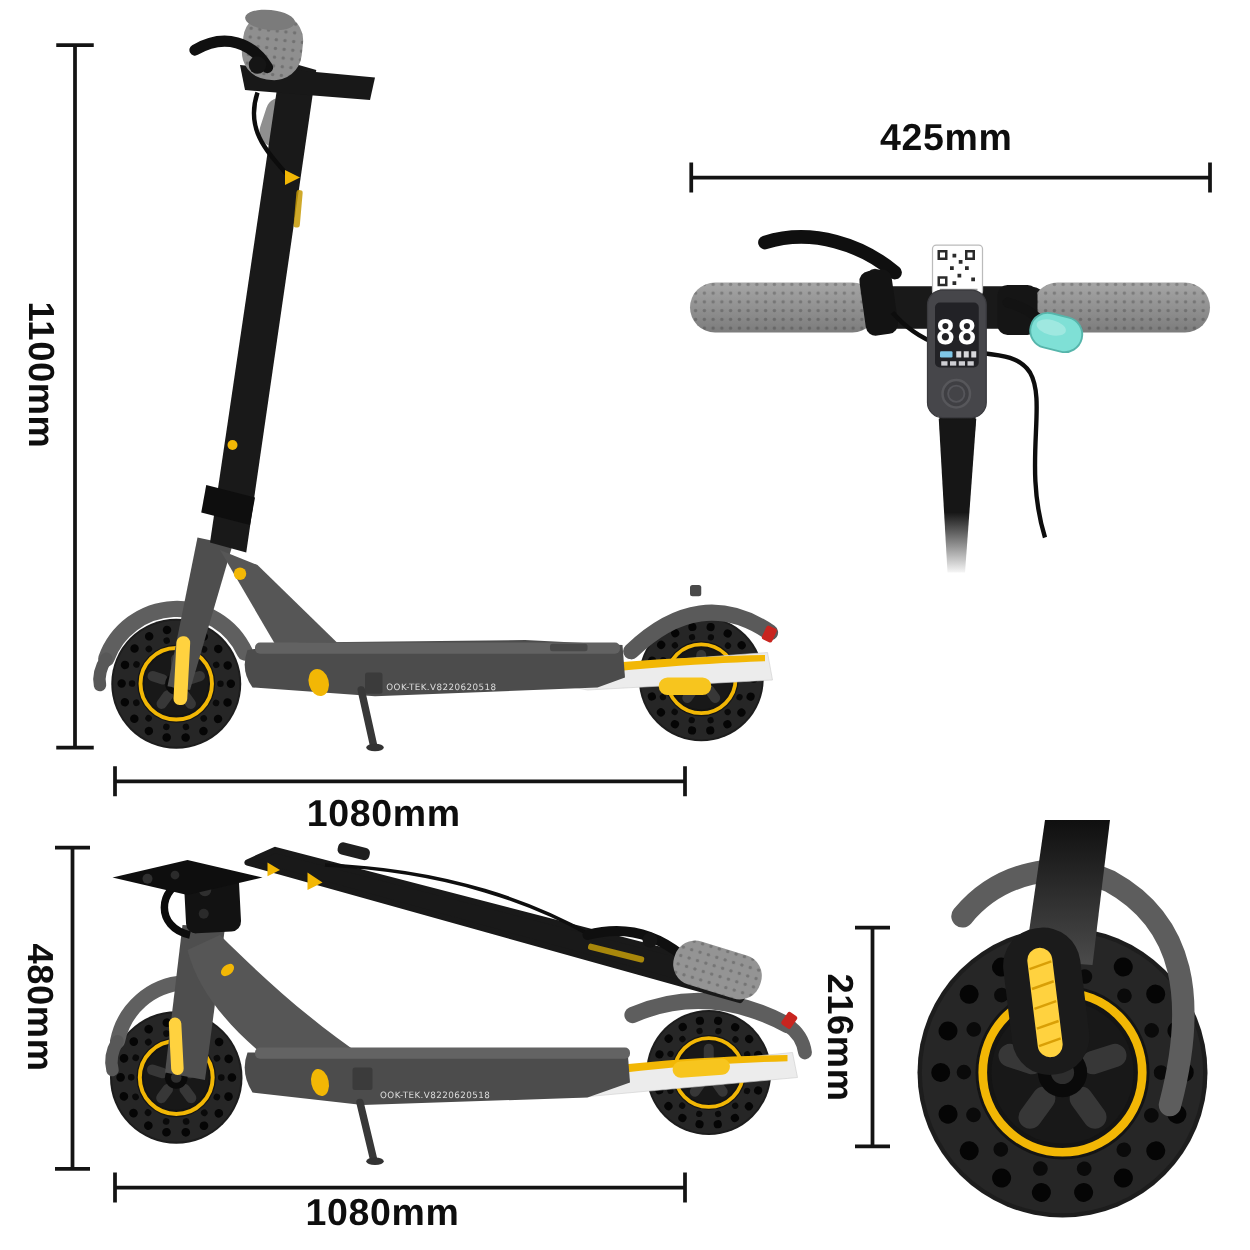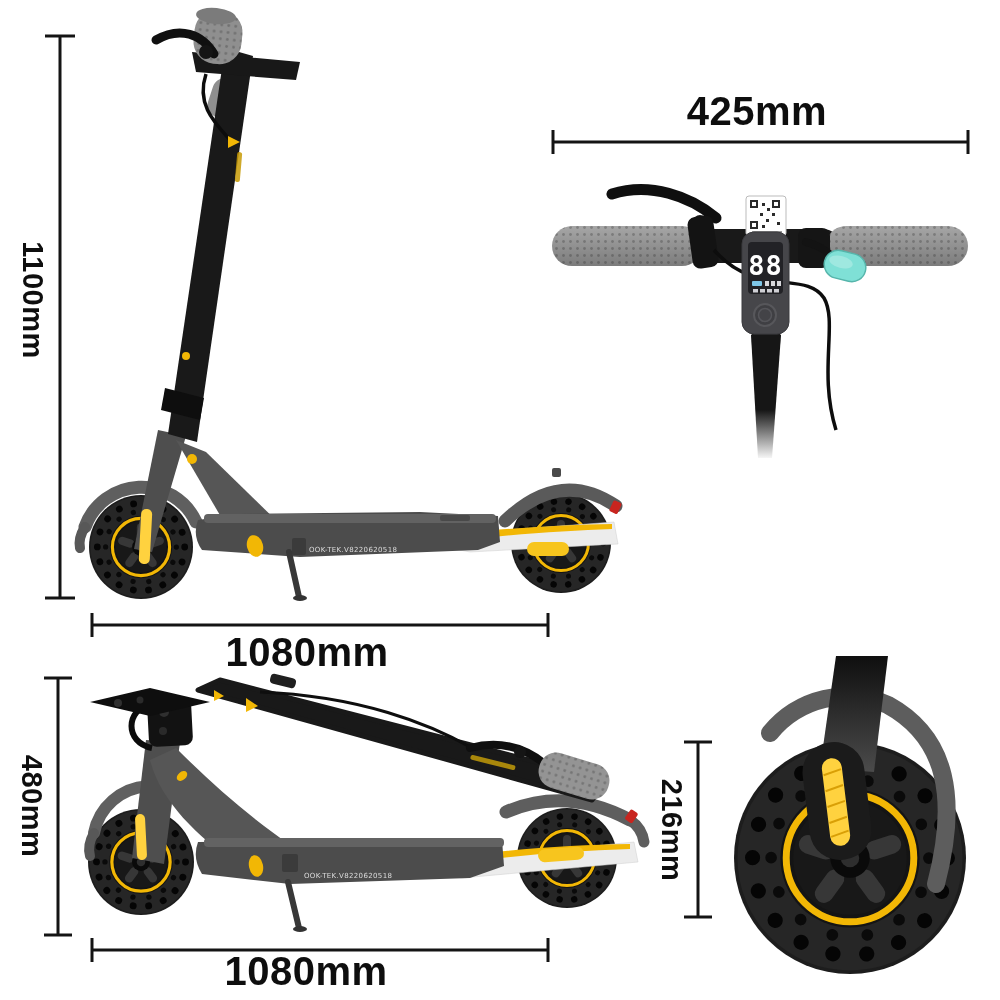--- a/index.html
+++ b/index.html
@@ -1,19 +1,19 @@
 <!DOCTYPE html>
 <html><head>
 <meta charset="utf-8">
 <style>
   html,body{margin:0;padding:0;background:#ffffff;}
   .figure{position:relative;width:1000px;height:1000px;background:#ffffff;overflow:hidden;
           font-family:"Liberation Sans",sans-serif;}
   .figure svg{position:absolute;left:0;top:0;}
-  .dim-label{position:absolute;font-weight:bold;font-size:40px;color:#0e0e0e;
+  .dim-label{position:absolute;font-weight:bold;font-size:30px;color:#0e0e0e;
              letter-spacing:.5px;white-space:nowrap;transform:translate(-50%,-50%);}
   .dim-label.vert{transform:translate(-50%,-50%) rotate(90deg);font-size:29px;}
   .serial{font:7px "DejaVu Sans",sans-serif;fill:#dcdcdc;letter-spacing:.35px;}
   .digits{font:bold 27px "DejaVu Sans Mono",monospace;fill:#ffffff;letter-spacing:1px;}
 </style>
 </head>
 <body>
 
 <div class="figure">
 

